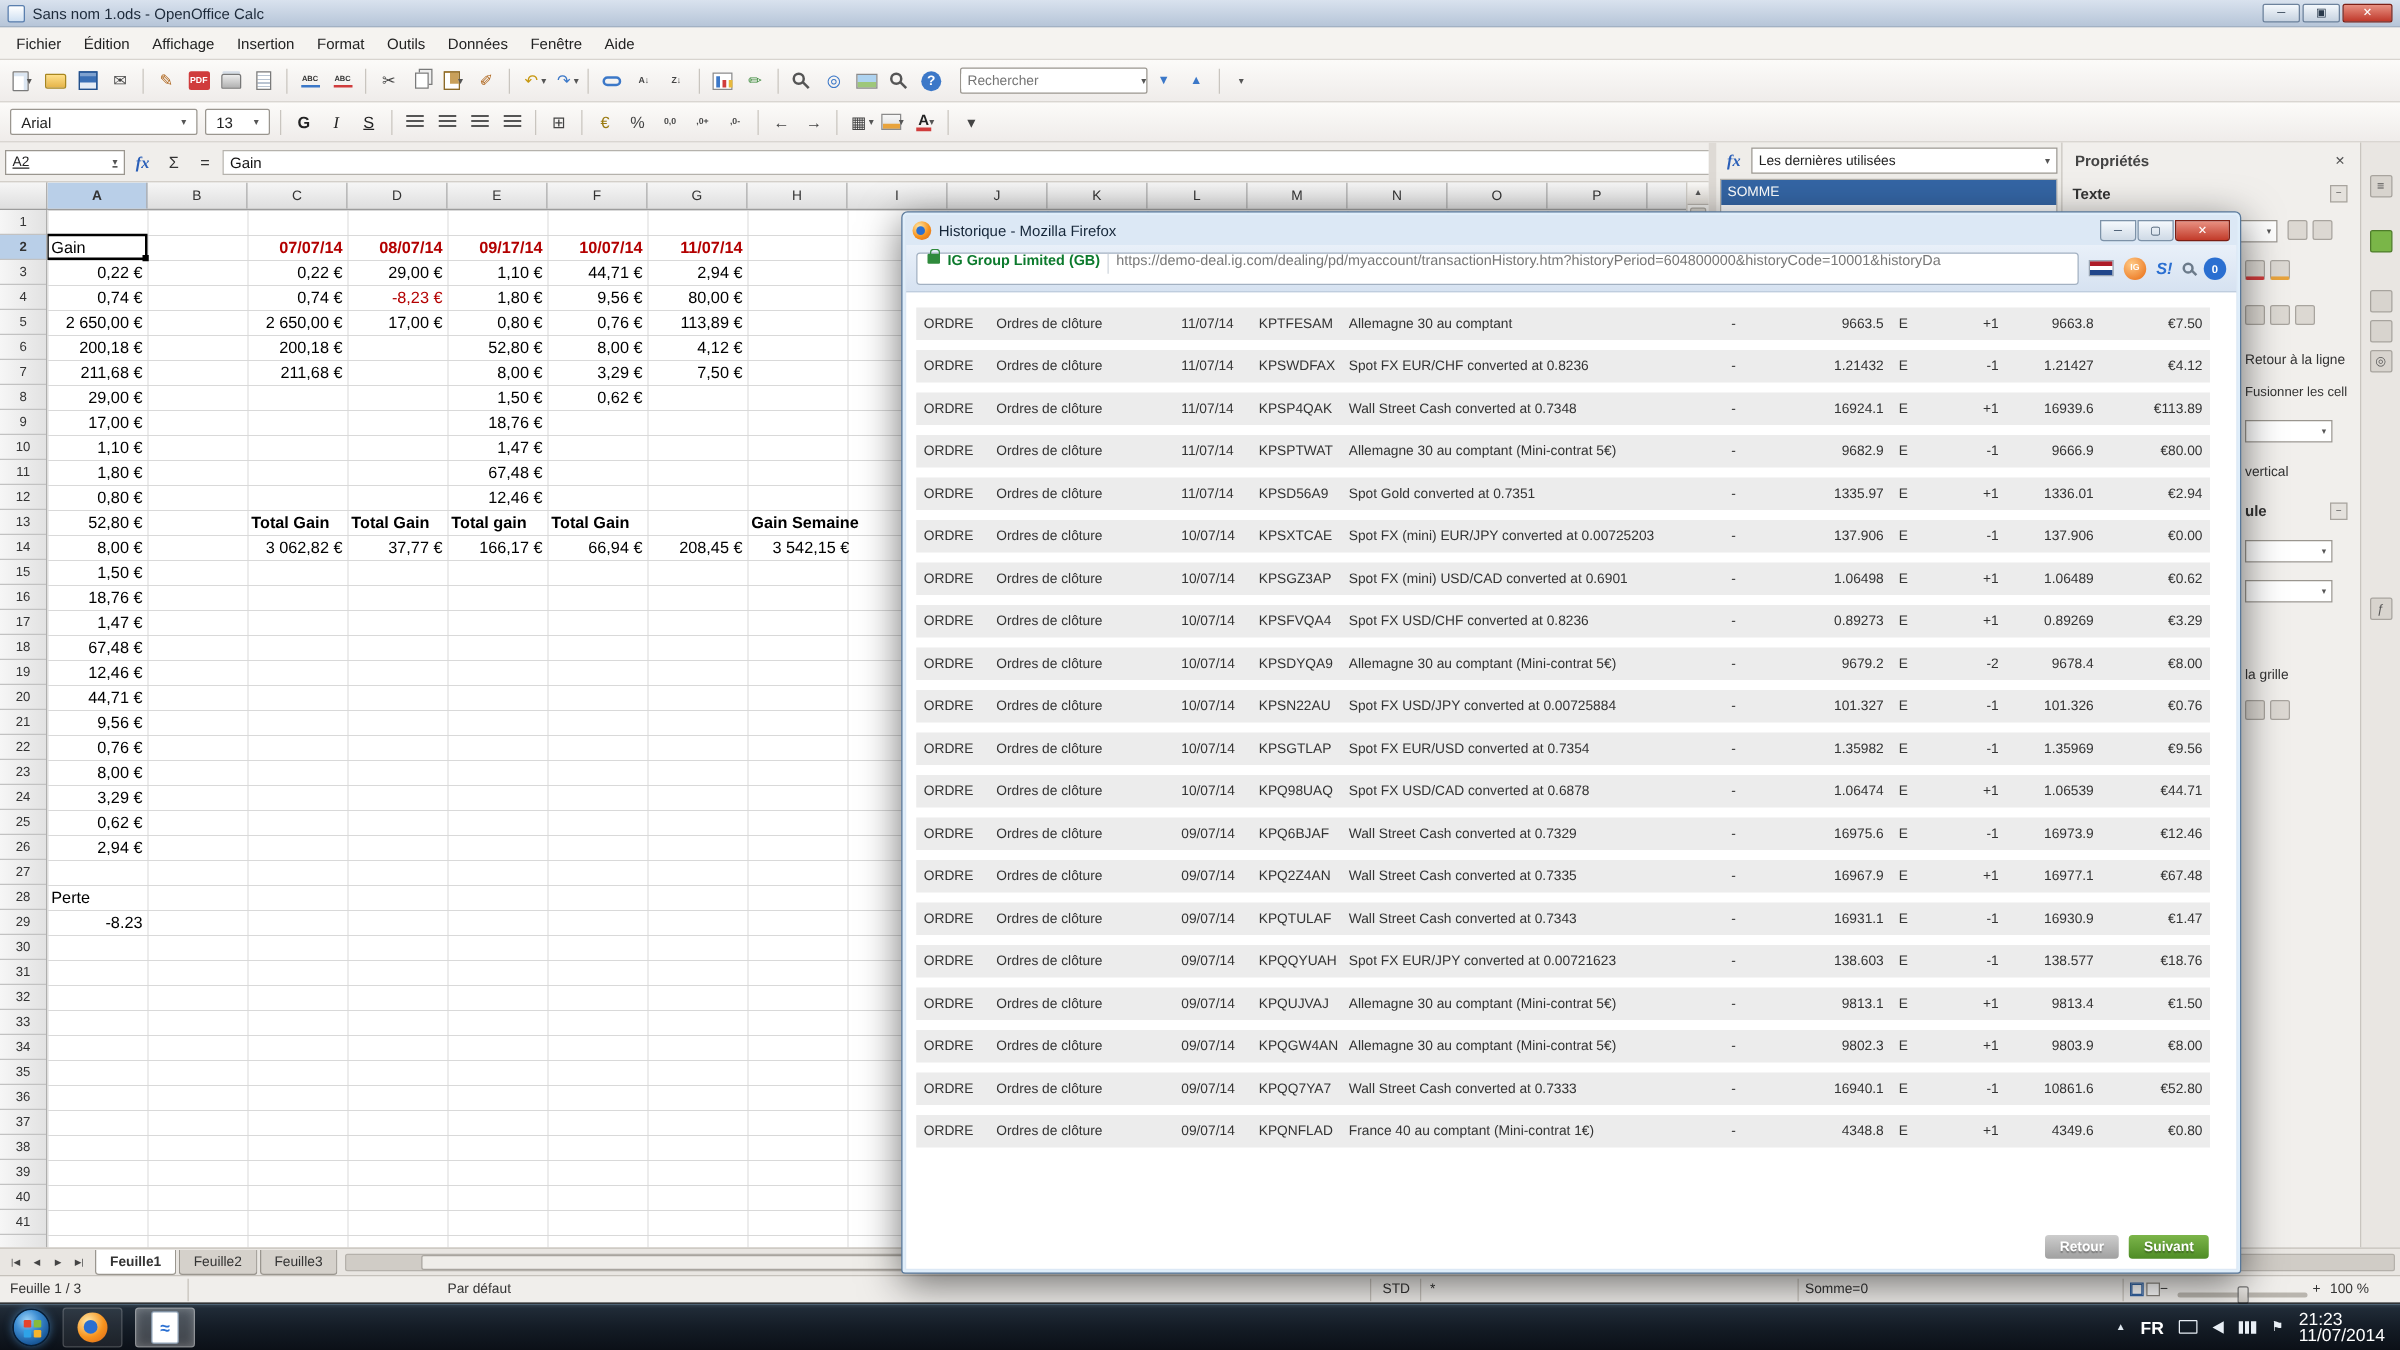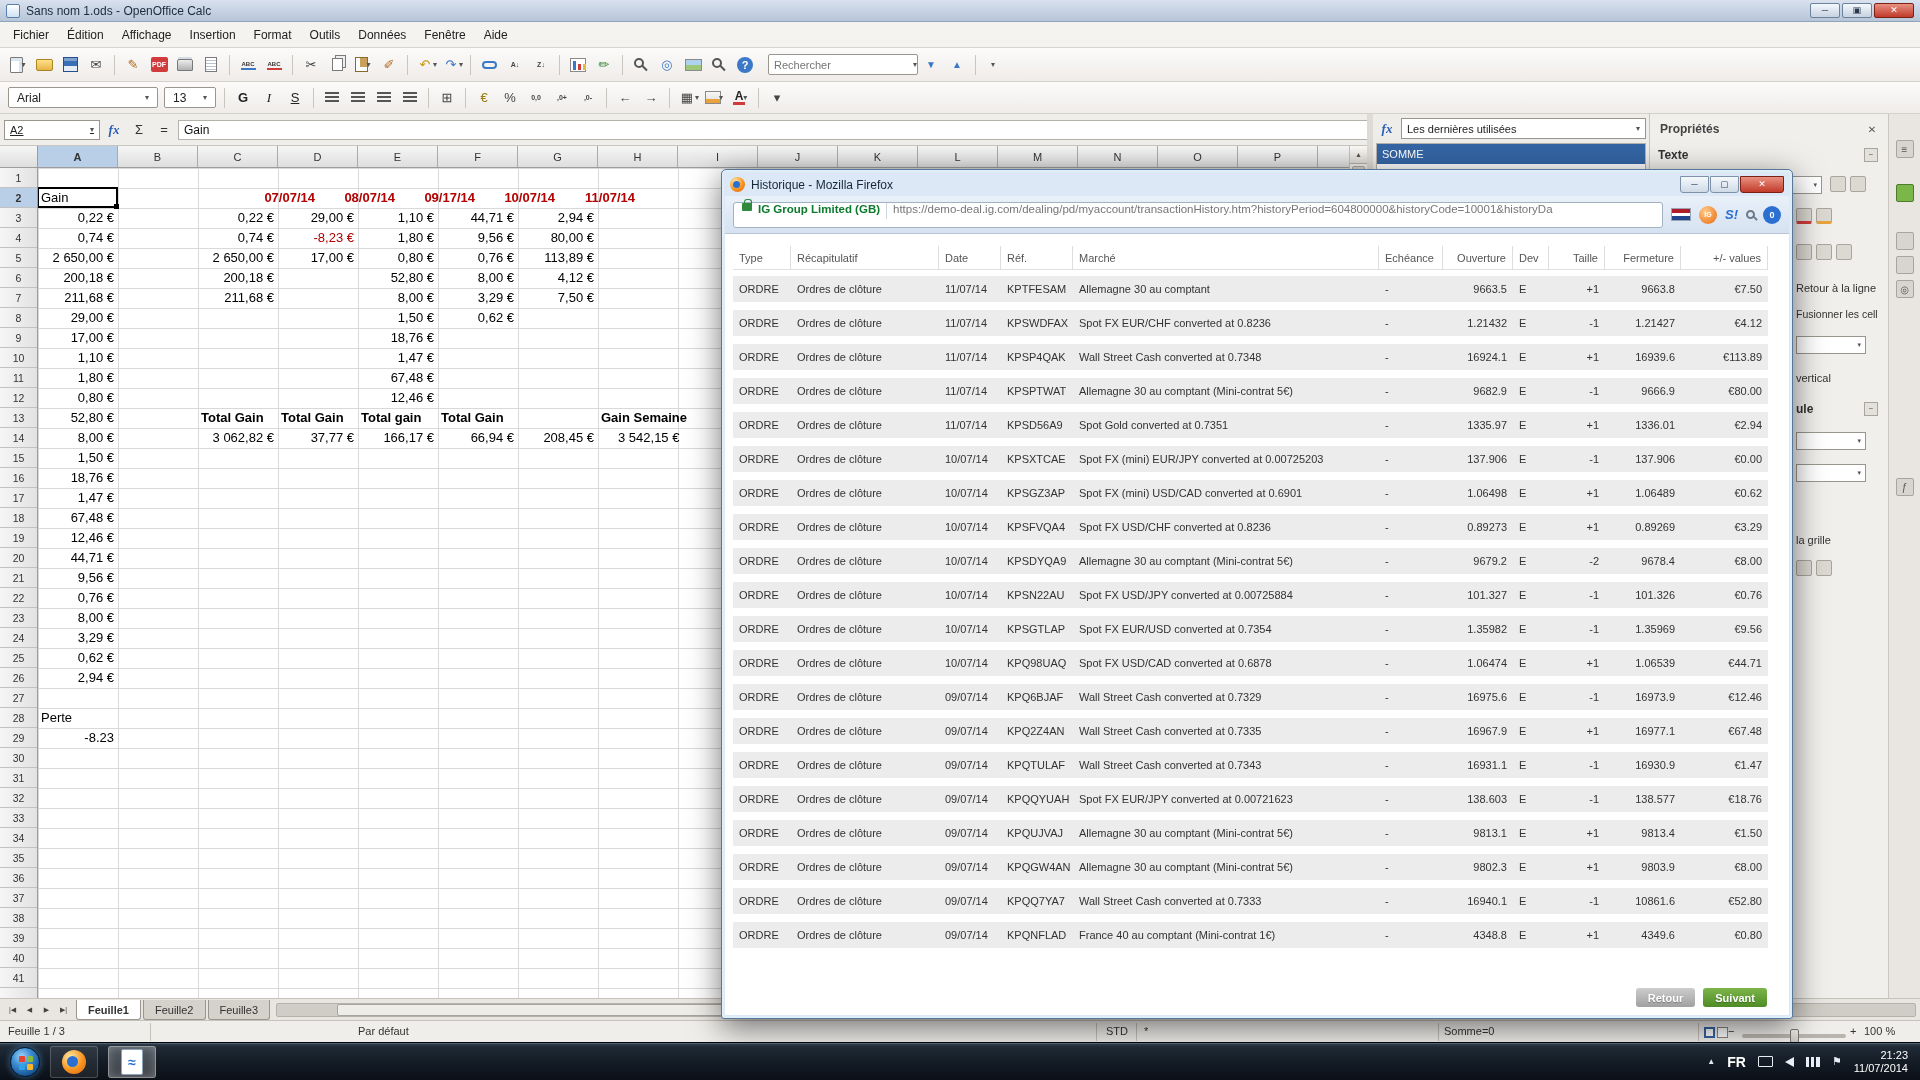--- a/index.html
+++ b/index.html
@@ -87,21 +87,21 @@
     background:linear-gradient(to right,#f6f6f6,#e2e2e2); border-right:1px solid #9c9c9c; }
   .rowh { height:20px; font-size:10.5px; line-height:20px; text-align:center; color:#333; border-bottom:1px solid #c2c2c2; }
   .hl { background:#b9cfe8 !important; font-weight:bold; }
   #cellsarea { position:absolute; left:38px; top:168px; width:1311px; height:830px; background-color:#fff;
     background-image:linear-gradient(to right,#d9d9d9 1px,transparent 1px),linear-gradient(to bottom,#d9d9d9 1px,transparent 1px);
     background-size:80px 20px; overflow:hidden; }
   .cell { position:absolute; width:79px; height:20px; line-height:20px; font-size:13px; color:#000;
     padding:0 3px; white-space:nowrap; overflow:visible; }
   .cnum { text-align:right; }
   .ctxt { text-align:left; }
-  .cdate { text-align:right; font-weight:bold; color:#b30000;margin-left:41px; }
+  .cdate { text-align:right; font-weight:bold; color:#b30000; }
   .cneg { text-align:right; color:#b30000; }
   .cbold { text-align:left; font-weight:bold; }
   .selbox { position:absolute; width:81px; height:21px; border:2px solid #000; pointer-events:none; }
   .selbox::after { content:""; position:absolute; right:-3px; bottom:-3px; width:5px; height:5px; background:#000; }
   #vscroll { position:absolute; left:1349px; top:146px; width:18px; height:852px; background:#f0efed; border-left:1px solid #c5c1bb; }
   #vscroll .sb-arrow { height:18px; background:linear-gradient(#fbfaf8,#dedad4); border-bottom:1px solid #b5b1ab;
     text-align:center; font-size:7px; line-height:18px; color:#555; }
   #vscroll .sb-thumb { margin:2px; height:90px; background:#d6d2cc; border:1px solid #aaa69f; border-radius:2px; }
 
   
@@ -224,21 +224,21 @@
   .calc-ic { width:22px; height:26px; background:#fff; border:1px solid #8fa3b8; border-radius:2px;
     display:flex; align-items:center; justify-content:center; color:#2a6fd1; font-size:14px; font-weight:bold; }
   #tray { margin-left:auto; display:flex; align-items:center; gap:12px; padding-right:12px; color:#fff; }
   .tray-up { font-size:8px; color:#dfe8f0; }
   #lang-ind { font-size:14px; font-weight:bold; }
   .ti-screen { width:15px; height:11px; border:1px solid #e8eef5; border-radius:1px; }
   .ti-vol { width:0; height:0; border-right:9px solid #e8eef5; border-top:5px solid transparent; border-bottom:5px solid transparent; }
   .ti-net { width:14px; height:10px;
     background:linear-gradient(to right,#e8eef5 0 3px,transparent 3px 5px,#e8eef5 5px 8px,transparent 8px 10px,#e8eef5 10px 13px); }
   .ti-flag { font-size:11px; color:#e8eef5; }
-  #clock { text-align:right; font-size:11px; line-height:13px; }
+  #clock { font-size:14px; line-height:13px; }
 </style>
 </head>
 <body>
 
 <div id="screen">
 
   <div id="calc-titlebar">
     <span class="app-ic"></span>
     <span>Sans nom 1.ods - OpenOffice Calc</span>
     <span class="win-controls">
@@ -709,33 +709,20 @@
         <span id="url-text">https://demo-deal.ig.com/dealing/pd/myaccount/transactionHistory.htm?historyPeriod=604800000&amp;historyCode=10001&amp;historyDa</span>
       </span>
       <span class="flag-nl"></span>
       <span class="ig-orb">IG</span>
       <span class="s-ic">S!</span>
       <span class="mag"></span>
       <span class="dl-ic">0</span>
     </div>
     <div id="ff-content">
       <div id="htable">
-        <div class="fhead">
-            <span class="fcell w0">Type</span>
-            <span class="fcell w1">Récapitulatif</span>
-            <span class="fcell w2">Date</span>
-            <span class="fcell w3">Réf.</span>
-            <span class="fcell w4">Marché</span>
-            <span class="fcell w5">Echéance</span>
-            <span class="fcell w6 r">Ouverture</span>
-            <span class="fcell w7">Dev</span>
-            <span class="fcell w8 r">Taille</span>
-            <span class="fcell w9 r">Fermeture</span>
-            <span class="fcell w10 r">+/- values</span>
-          </div>
         <div id="hbody">
             <div class="frow">
               <span class="fcell w0">ORDRE</span>
               <span class="fcell w1">Ordres de clôture</span>
               <span class="fcell w2">11/07/14</span>
               <span class="fcell w3">KPTFESAM</span>
               <span class="fcell w4">Allemagne 30 au comptant</span>
               <span class="fcell w5">-</span>
               <span class="fcell w6">9663.5</span>
               <span class="fcell w7">E</span>

